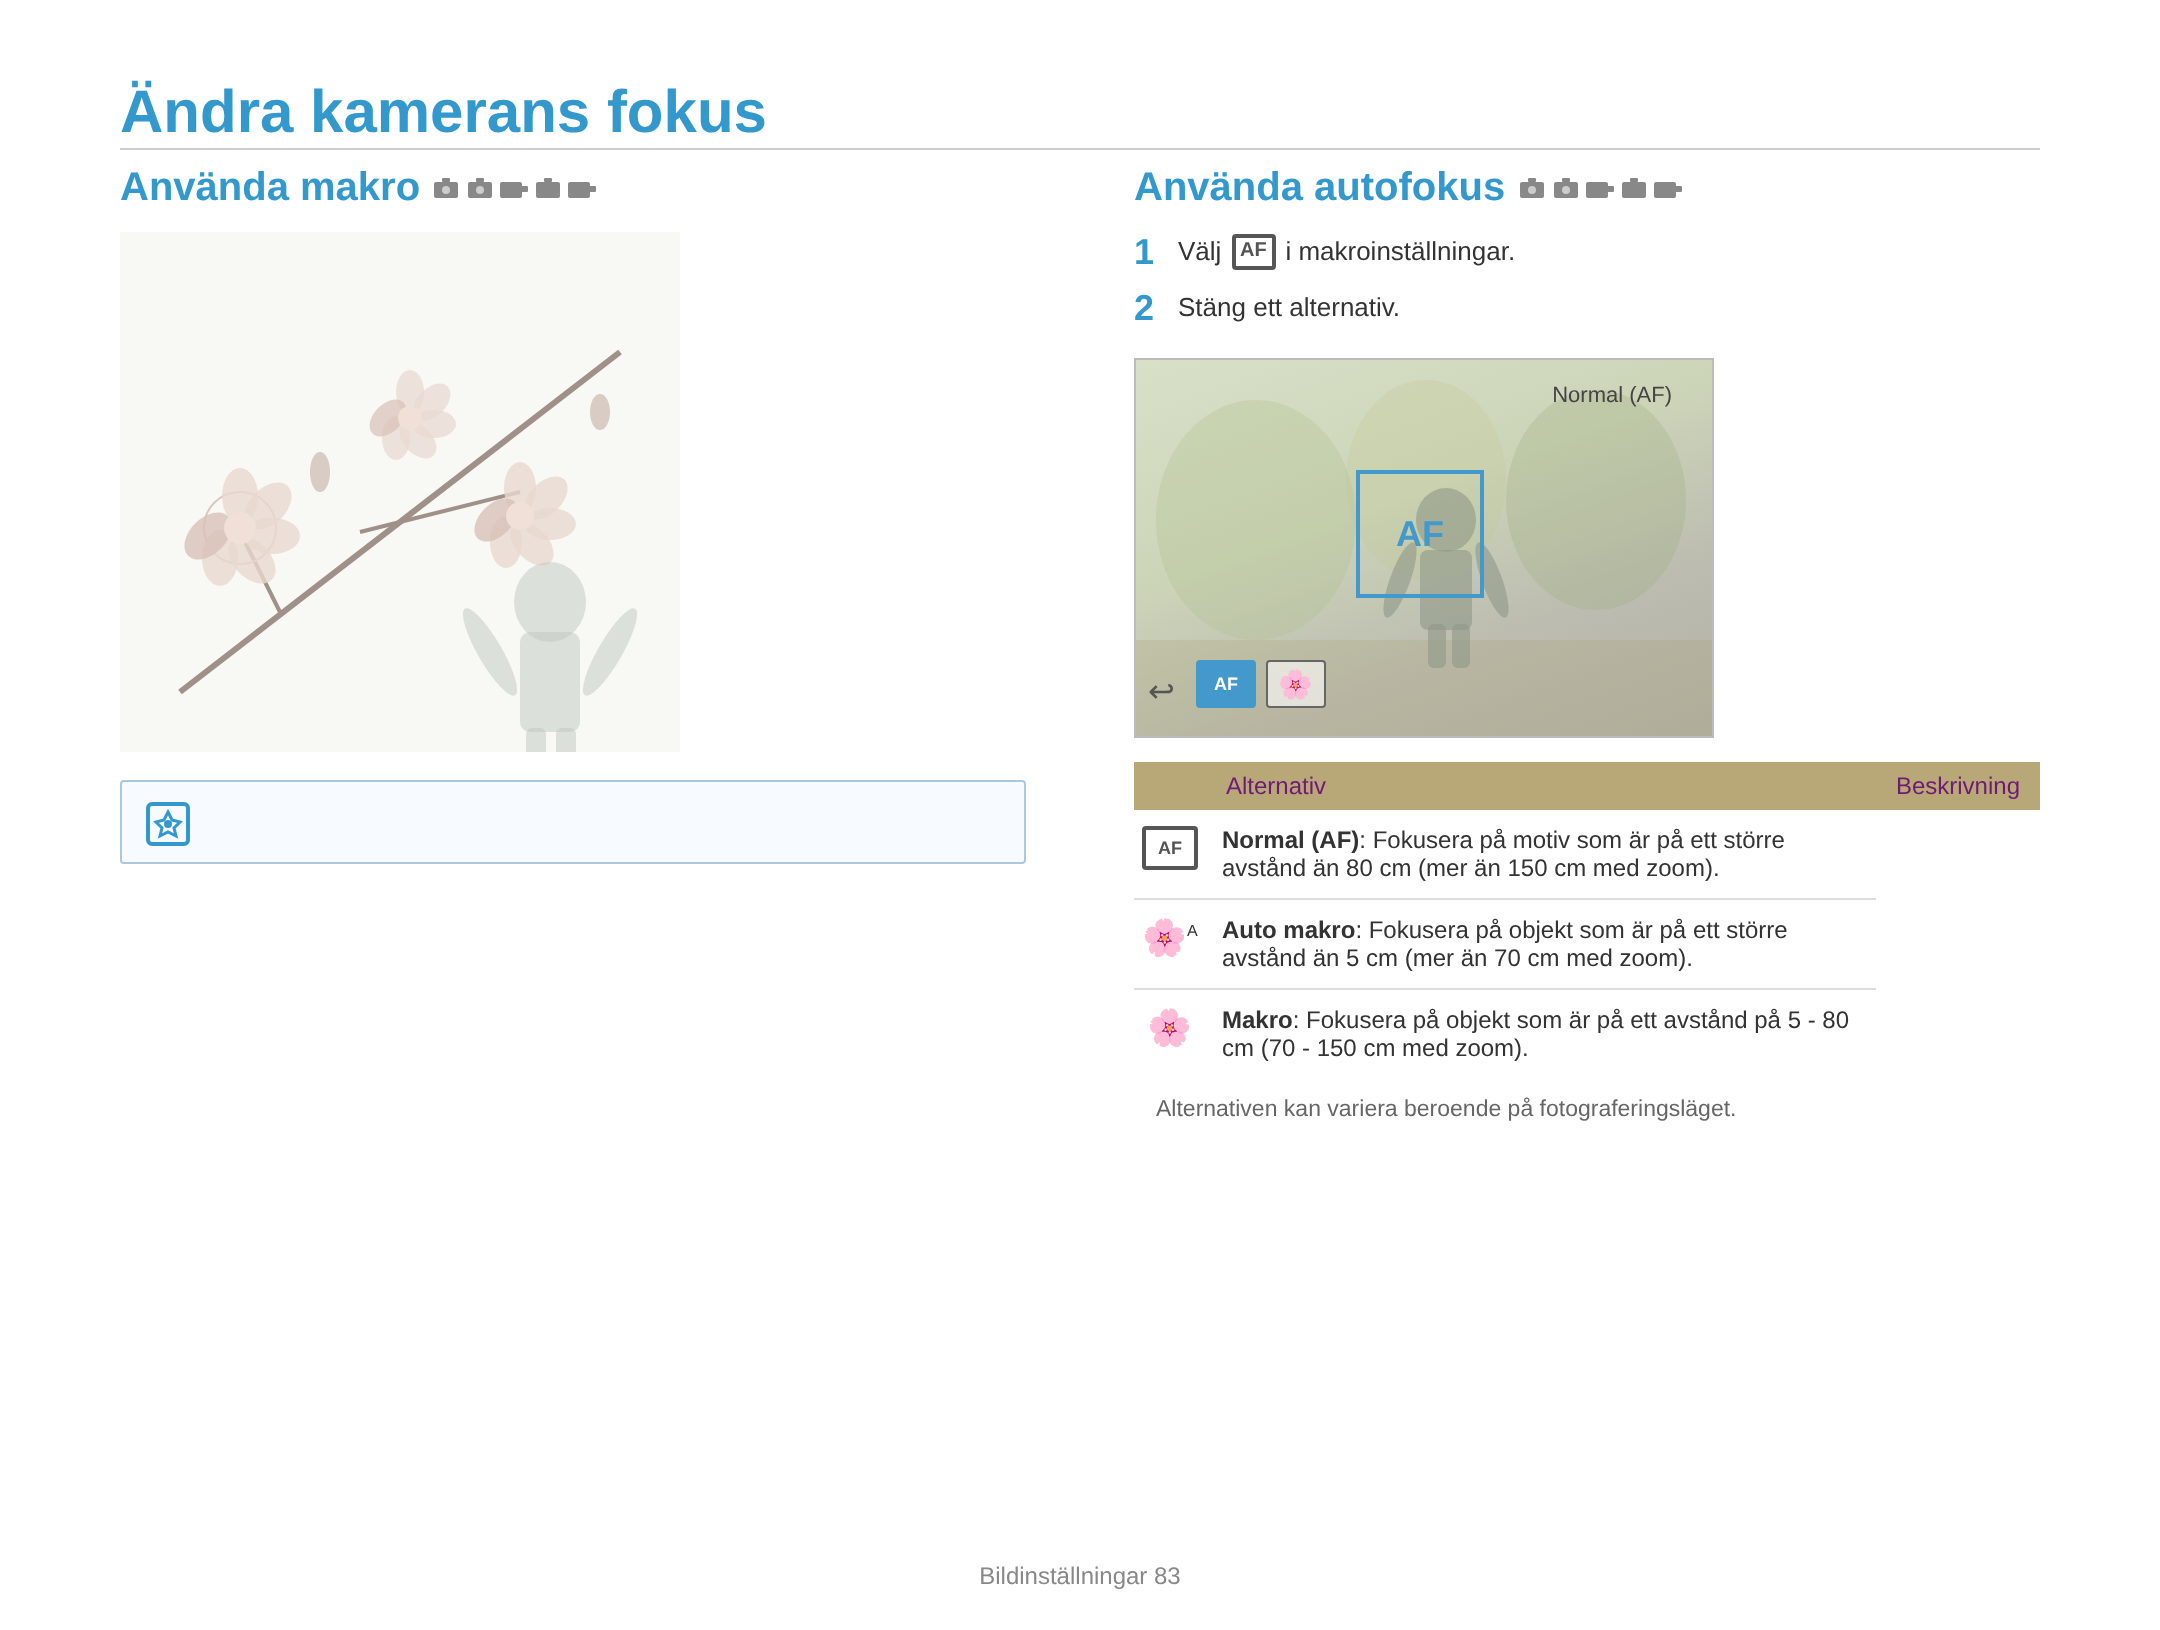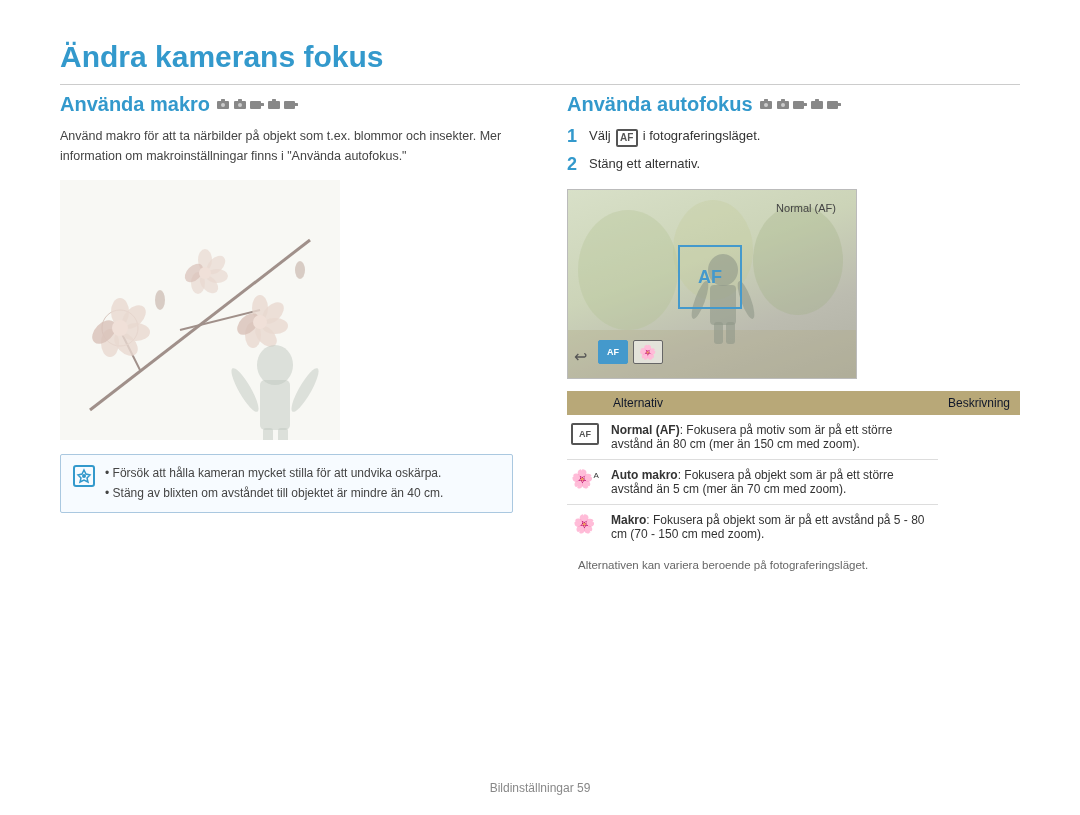--- a/index.html
+++ b/index.html
@@ -14,21 +14,20 @@
       position: relative;
     }
     .page {
       padding: 40px 60px 30px 60px;
     }
     .page-title {
       font-size: 30px;
       font-weight: bold;
       color: #3399cc;
       border-bottom: 1px solid #ccc;
-      padding-bottom: 10px;
       margin-bottom: 8px;
     }
     .subtitle {
       font-size: 13px;
       color: #555;
       margin-bottom: 24px;
     }
     .columns {
       display: flex;
       gap: 40px;
@@ -110,21 +109,21 @@
       font-weight: bold;
       color: #3399cc;
       line-height: 1.2;
       min-width: 16px;
     }
     .step-text {
       font-size: 13px;
       color: #333;
       line-height: 1.6;
       display: flex;
-      align-items: flex-end;
+      align-items: center;
       gap: 5px;
       flex-wrap: wrap;
     }
     .af-icon-inline {
       display: inline-flex;
       align-items: center;
       justify-content: center;
       width: 22px;
       height: 18px;
       border: 2px solid #555;
@@ -157,21 +156,21 @@
       color: #555;
     }
     
     .focus-table {
       width: 100%;
       border-collapse: collapse;
       margin-bottom: 10px;
     }
     .focus-table th {
       background: #b8a878;
-      color: #0f172a;
+      color: #701a75;
       font-size: 12px;
       font-weight: normal;
       padding: 5px 10px;
       text-align: left;
     }
     .focus-table td {
       border-bottom: 1px solid #ddd;
       padding: 8px 8px;
       font-size: 12px;
       color: #333;
@@ -244,21 +243,20 @@
           <svg width="14" height="11" viewBox="0 0 14 11">
               <rect x="1" y="2" width="12" height="8" rx="1" fill="#888"></rect>
               <rect x="5" y="0" width="4" height="2" rx="0.5" fill="#888"></rect>
             </svg>
           <svg width="14" height="11" viewBox="0 0 14 11">
               <rect x="0" y="2" width="11" height="8" rx="1" fill="#888"></rect>
               <rect x="9" y="4" width="5" height="3" rx="0.5" fill="#888"></rect>
             </svg>
         </span>
       </div>
-      <div class="section-body">Använd makro för att ta närbilder på objekt som t.ex. blommor och insekter. Mer information om makroinställningar finns i "Använda autofokus."</div>
 
       <div class="macro-image">
         <svg width="280" height="260" viewBox="0 0 280 260" xmlns="http://www.w3.org/2000/svg">
 
           <rect width="280" height="260" fill="#f8f8f4"></rect>
 
           <line x1="30" y1="230" x2="250" y2="60" stroke="#a0908a" stroke-width="3"></line>
           <line x1="120" y1="150" x2="200" y2="130" stroke="#a0908a" stroke-width="2"></line>
           <line x1="80" y1="190" x2="60" y2="150" stroke="#a0908a" stroke-width="2"></line>
 
@@ -301,24 +299,20 @@
         </svg>
       </div>
 
       <div class="tip-box">
         <div class="tip-icon">
           <svg width="16" height="16" viewBox="0 0 16 16">
             <path d="M8 2 L10 6 L14 7 L11 10 L12 14 L8 12 L4 14 L5 10 L2 7 L6 6 Z" fill="none" stroke="#3399cc" stroke-width="1.5"></path>
             <circle cx="8" cy="8" r="2" fill="#3399cc"></circle>
           </svg>
         </div>
-        <div class="tip-text">
-          <div>• <span>Försök att hålla kameran mycket stilla för att undvika oskärpa.</span></div>
-          <div>• <span>Stäng av blixten om avståndet till objektet är mindre än 40 cm.</span></div>
-        </div>
       </div>
     </div>
 
     <div class="col-right">
       <div class="section-title">
         <span>Använda autofokus</span>
         <span class="section-icons">
           <svg width="14" height="11" viewBox="0 0 14 11">
               <rect x="1" y="2" width="12" height="8" rx="1" fill="#888"></rect>
               <rect x="5" y="0" width="4" height="2" rx="0.5" fill="#888"></rect>
@@ -343,21 +337,21 @@
             </svg>
         </span>
       </div>
 
       <div class="steps">
         <div class="step">
           <span class="step-num">1</span>
           <span class="step-text">
             <span>Välj</span>
             <span class="af-icon-inline">AF</span>
-            <span>i fotograferingsläget.</span>
+            <span>i makroinställningar.</span>
           </span>
         </div>
         <div class="step">
           <span class="step-num">2</span>
           <span class="step-text">Stäng ett alternativ.</span>
         </div>
       </div>
 
       <div class="camera-screen">
         <div class="screen-bg"></div>
@@ -425,13 +419,13 @@
             <td><span style="font-weight: bold;">Makro</span>: Fokusera på objekt som är på ett avstånd på 5 - 80 cm (70 - 150 cm med zoom).</td>
           </tr>
         </tbody>
       </table>
 
       <div class="footer-note">Alternativen kan variera beroende på fotograferingsläget.</div>
     </div>
   </div>
 </div>
 
-<div class="page-footer">Bildinställningar  59</div>
+<div class="page-footer">Bildinställningar  83</div>
 
 </body></html>

